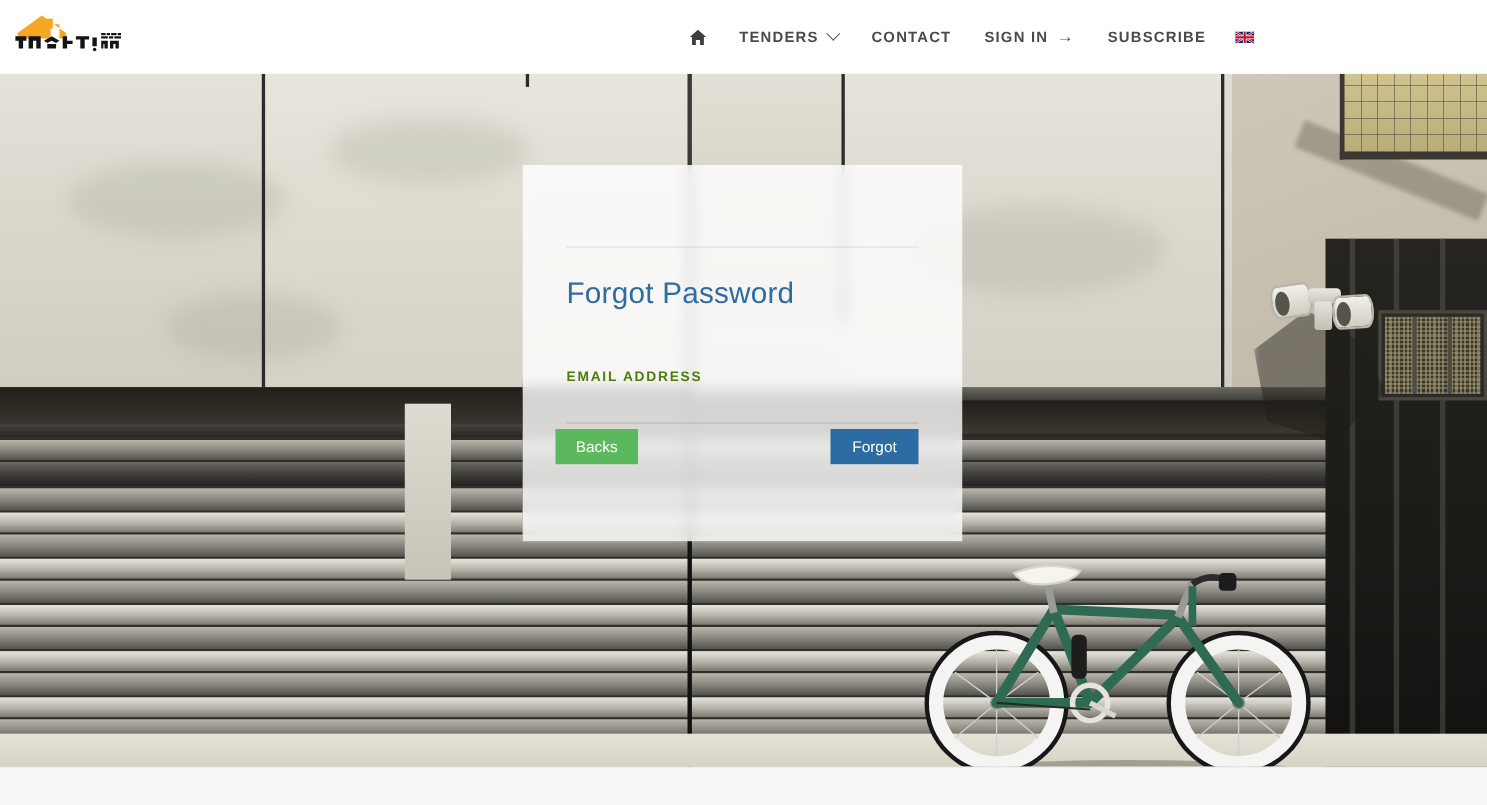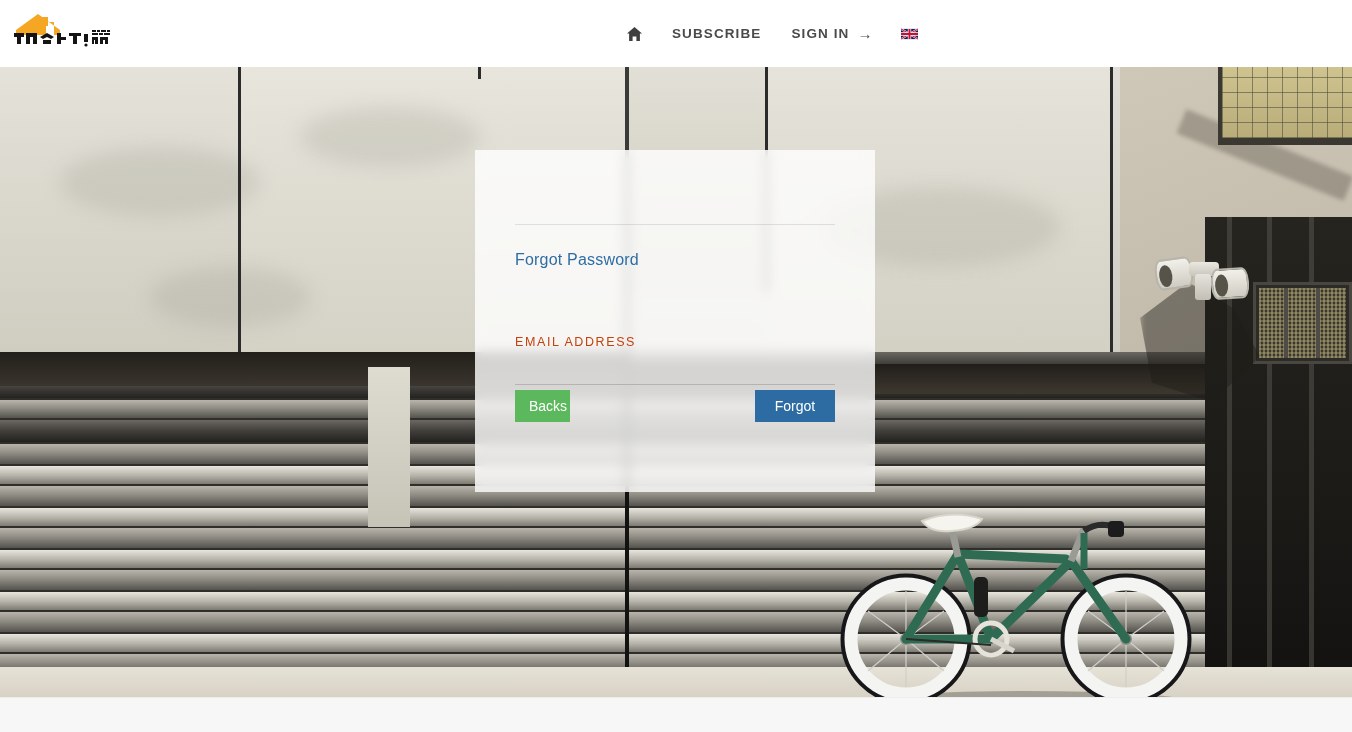--- a/index.html
+++ b/index.html
@@ -238,46 +238,46 @@
     background: rgba(255,255,255,.80);
     backdrop-filter: blur(6px);
     z-index: 20;
   }
   .card-divider {
     position: absolute; left: 40px; top: 74px; width: 320px; height: 1px;
     background: rgba(0,0,0,.10);
   }
   .card-title {
     position: absolute; left: 40px; top: 101px;
-    font-size: 16px; color: #2e6da4; font-weight: normal;
+    font-size: 27px; color: #2e6da4; font-weight: normal;
     letter-spacing: .2px;
   }
   .field-label {
     position: absolute; left: 40px; top: 185px;
-    font-size: 12.5px; color: #c2410c;
-    letter-spacing: 1.6px; font-weight: normal;
+    font-size: 12.5px; color: #4d7c0f;
+    letter-spacing: 1.6px; font-weight: bold;
     text-transform: uppercase;
   }
   .field-input {
     position: absolute; left: 40px; top: 203px;
     width: 320px; height: 32px;
     background: transparent; border: none;
     border-bottom: 1px solid rgba(0,0,0,.16);
     font-family: "Liberation Sans", sans-serif;
     font-size: 14px; color: #444;
     outline: none;
   }
   .btn {
     position: absolute; top: 240px;
     height: 32px; border: none; cursor: pointer; color: #fff;
     font-family: "Liberation Sans", sans-serif;
     font-size: 14px; line-height: 32px; text-align: center;
     padding: 0 14px;
   }
-  .btn-back   { left: 40px;  width: 55px; background: #5cb85c; }
+  .btn-back   { left: 30px;  width: 75px; background: #5cb85c; }
   .btn-submit { left: 280px; width: 80px; background: #2d6ca2; }
 
   
   .footer {
     position: absolute; left: 0; top: 697px; width: 1352px; height: 35px;
     background: #f7f7f7;
     border-top: 1px solid #ededed;
   }
 </style>
 </head>
@@ -316,31 +316,38 @@
   </a>
 
   <nav class="nav-links">
 
     <a class="nav-item home" href="#">
       <svg width="17" height="16" viewBox="0 0 17 16">
         <path d="M8.5 1 L16 7.6 h-2.1 V15 H10.4 v-4.6 H6.6 V15 H3.1 V7.6 H1 Z" fill="#3f3f3f"></path>
       </svg>
     </a>
 
-
-
-
-
     <a class="nav-item" href="#">
-      <span>SUBSCRIBE</span>
+      <span>TENDERS</span>
+      <i class="caret"></i>
     </a>
+
+
+    <a class="nav-item" href="#">
+      <span>CONTACT</span>
+    </a>
+
 
     <a class="nav-item" href="#">
       <span>SIGN IN</span>
       <span class="arrow-right">→</span>
+    </a>
+
+    <a class="nav-item" href="#">
+      <span>SUBSCRIBE</span>
     </a>
 
     <span class="flag-btn">
       <svg class="flag" viewBox="0 0 60 36">
         <rect width="60" height="36" fill="#012169"></rect>
         <path d="M0 0 L60 36 M60 0 L0 36" stroke="#fff" stroke-width="7"></path>
         <path d="M0 0 L60 36 M60 0 L0 36" stroke="#C8102E" stroke-width="4"></path>
         <path d="M30 0 V36 M0 18 H60" stroke="#fff" stroke-width="12"></path>
         <path d="M30 0 V36 M0 18 H60" stroke="#C8102E" stroke-width="7"></path>
       </svg>

